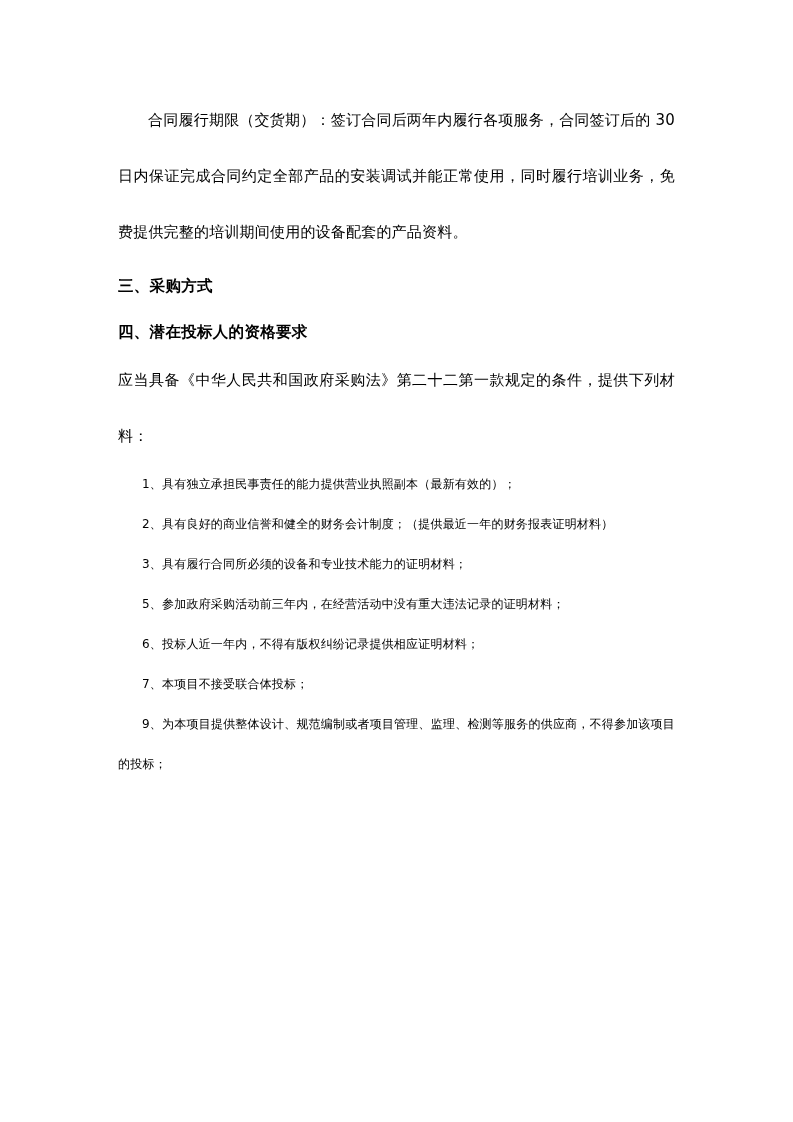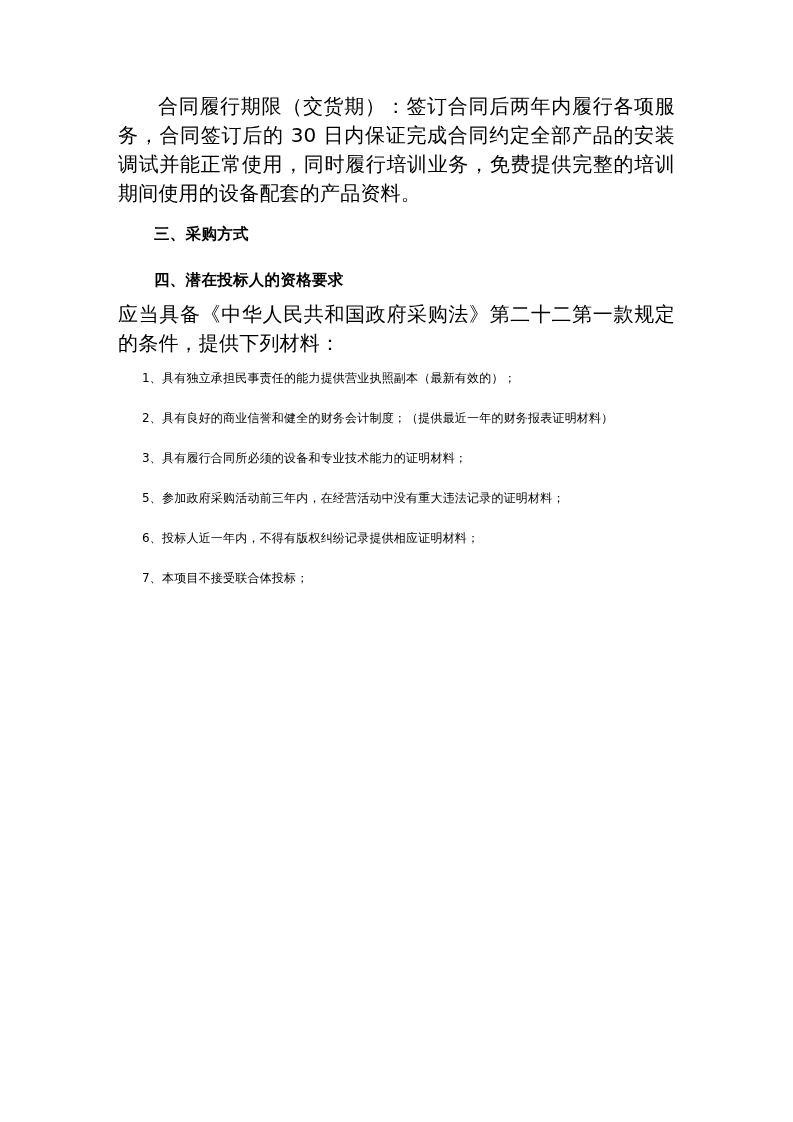--- a/index.html
+++ b/index.html
@@ -22,36 +22,35 @@
     padding: 92px 118px 60px 118px;
   }
   .doc-body {
     width: 557px;
   }
   p {
     margin: 0;
     padding: 0;
   }
   .para {
-    font-size: 20px;
-    line-height: 29px;
+    font-size: 15px;
+    line-height: 56px;
     text-align: justify;
     text-justify: inter-ideograph;
     letter-spacing: 0.2px;
   }
   .indent {
     text-indent: 2em;
   }
   .heading {
     font-size: 15.5px;
     font-weight: bold;
     line-height: 40px;
     margin-top: 6px;
     letter-spacing: 0.3px;
-    margin-left: 36px;
   }
   .item {
     font-size: 12px;
     line-height: 40px;
     text-align: justify;
     text-justify: inter-ideograph;
     text-indent: 2em;
     letter-spacing: 0.2px;
   }
 </style>
@@ -77,16 +76,17 @@
     <p class="item">3、具有履行合同所必须的设备和专业技术能力的证明材料；</p>
 
 
     <p class="item">5、参加政府采购活动前三年内，在经营活动中没有重大违法记录的证明材料；</p>
 
     <p class="item">6、投标人近一年内，不得有版权纠纷记录提供相应证明材料；</p>
 
     <p class="item">7、本项目不接受联合体投标；</p>
 
 
+    <p class="item">9、为本项目提供整体设计、规范编制或者项目管理、监理、检测等服务的供应商，不得参加该项目的投标；</p>
 
 
   </div>
 </div>
 
 </body></html>

